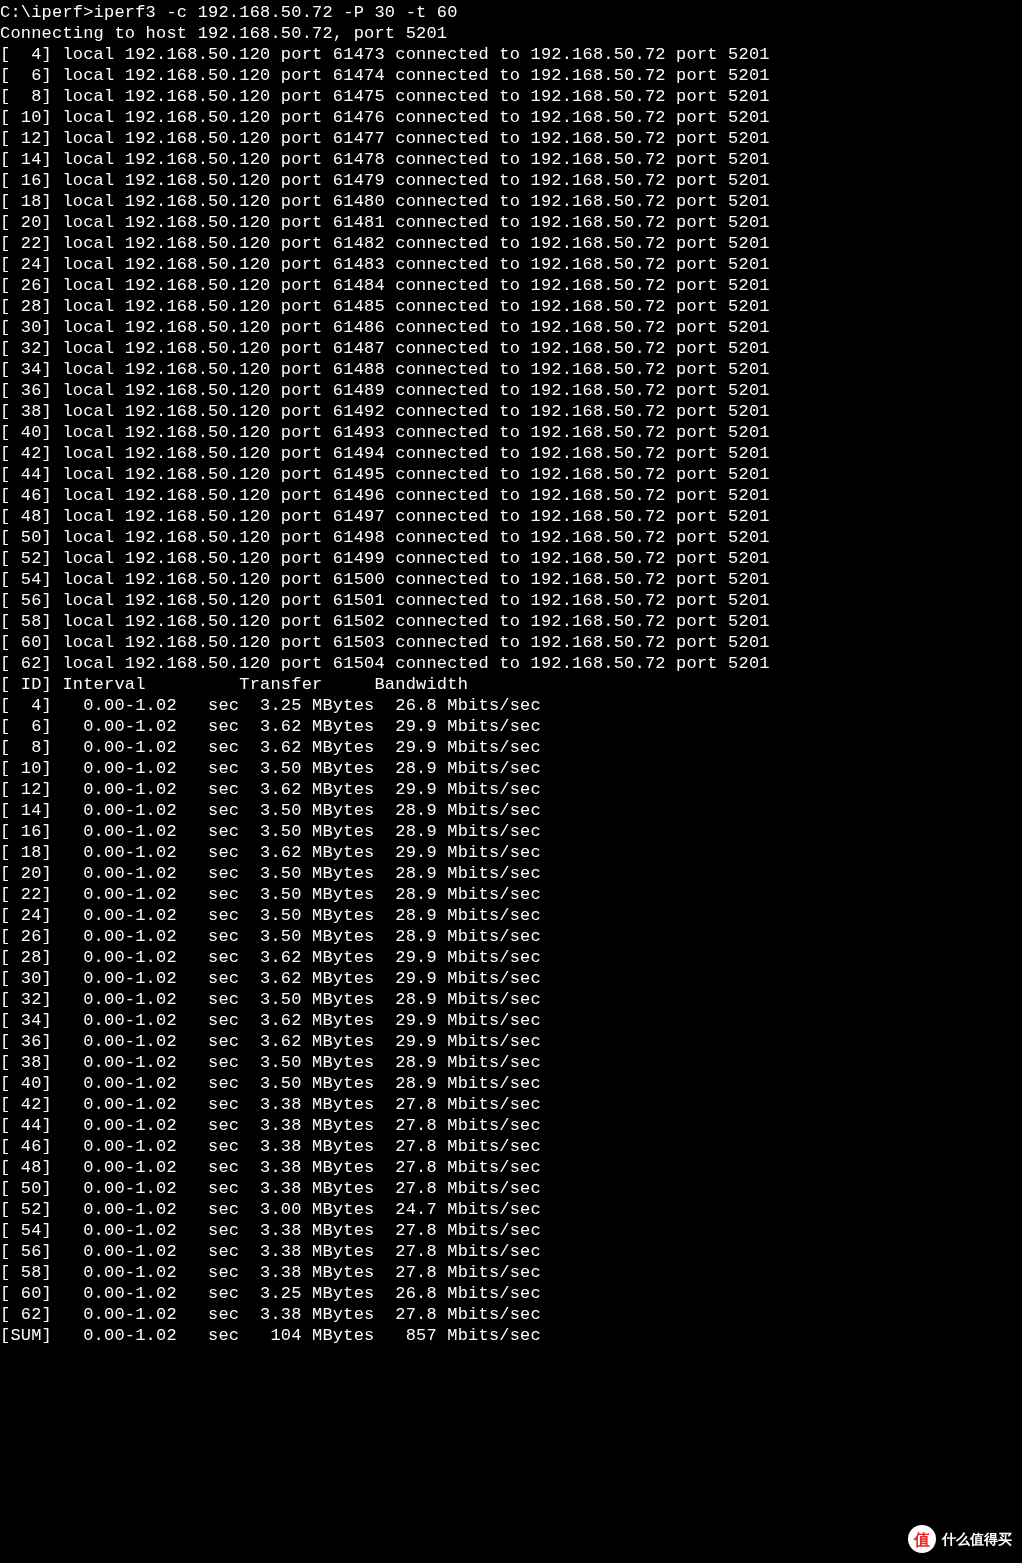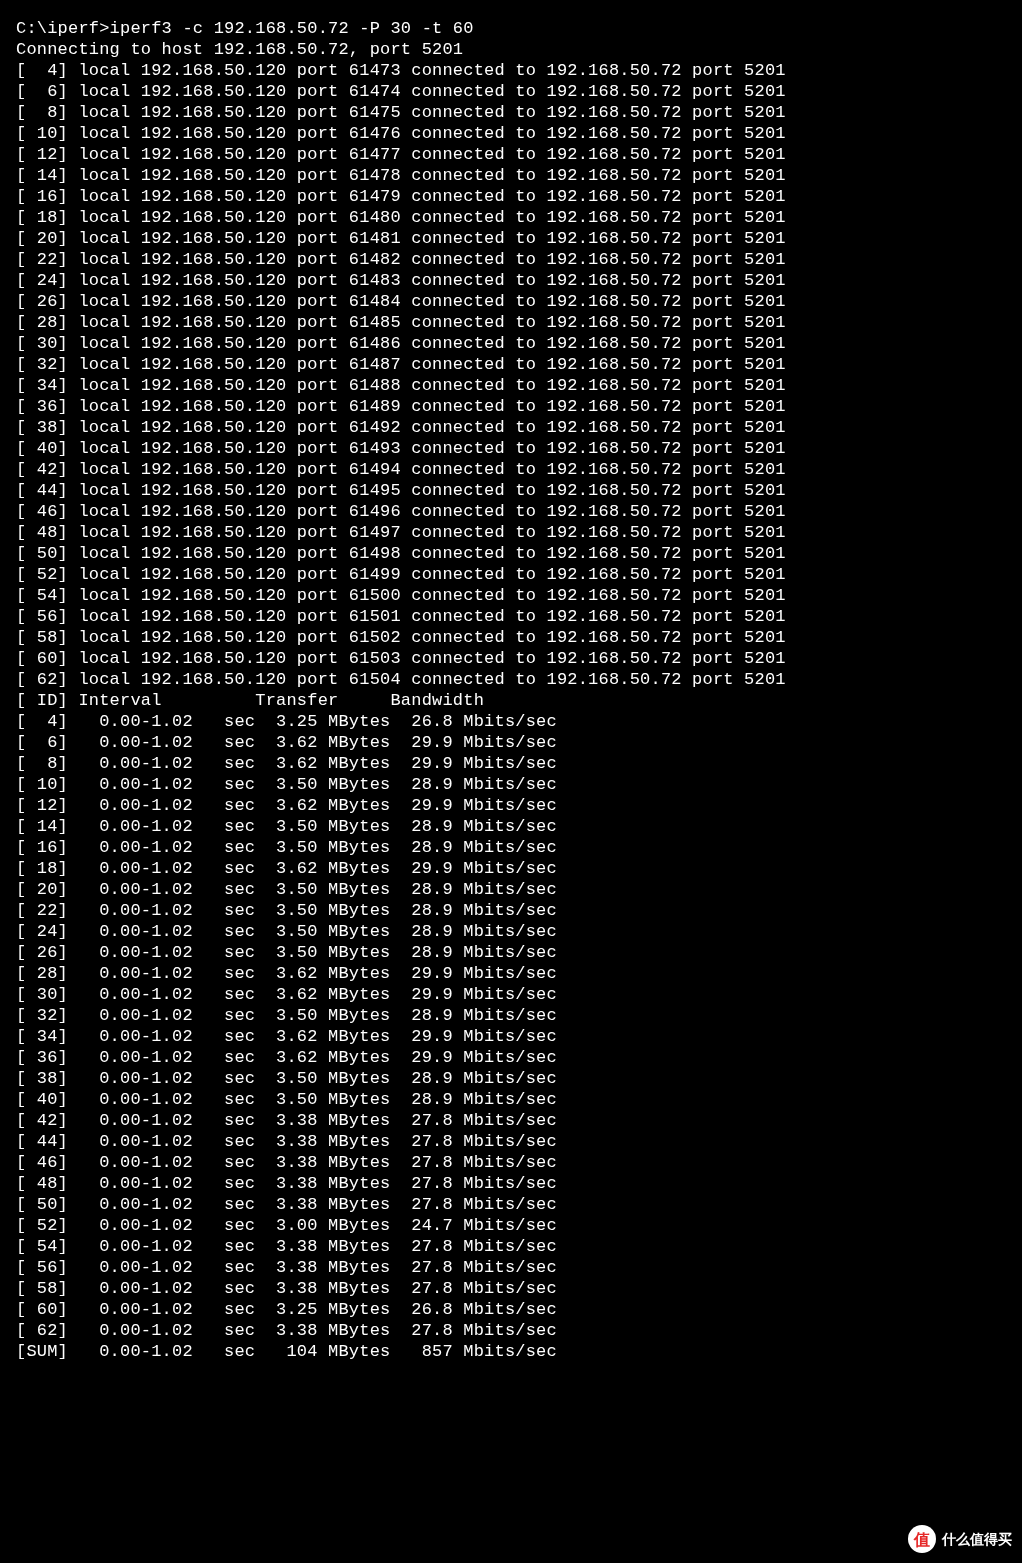--- a/index.html
+++ b/index.html
@@ -6,21 +6,21 @@
     margin: 0;
     padding: 0;
     background: #000;
     color: #fff;
     font-family: "Courier New", Consolas, monospace;
     font-size: 17px;
     line-height: 21px;
     width: 1022px;
   }
   pre {
-    margin: 16px;
+    margin: 0;
     padding: 2px 0 0 0;
     white-space: pre;
     font-family: inherit;
     letter-spacing: 0.2px;
   }
   .watermark {
     position: fixed;
     right: 10px;
     bottom: 10px;
     display: flex;

